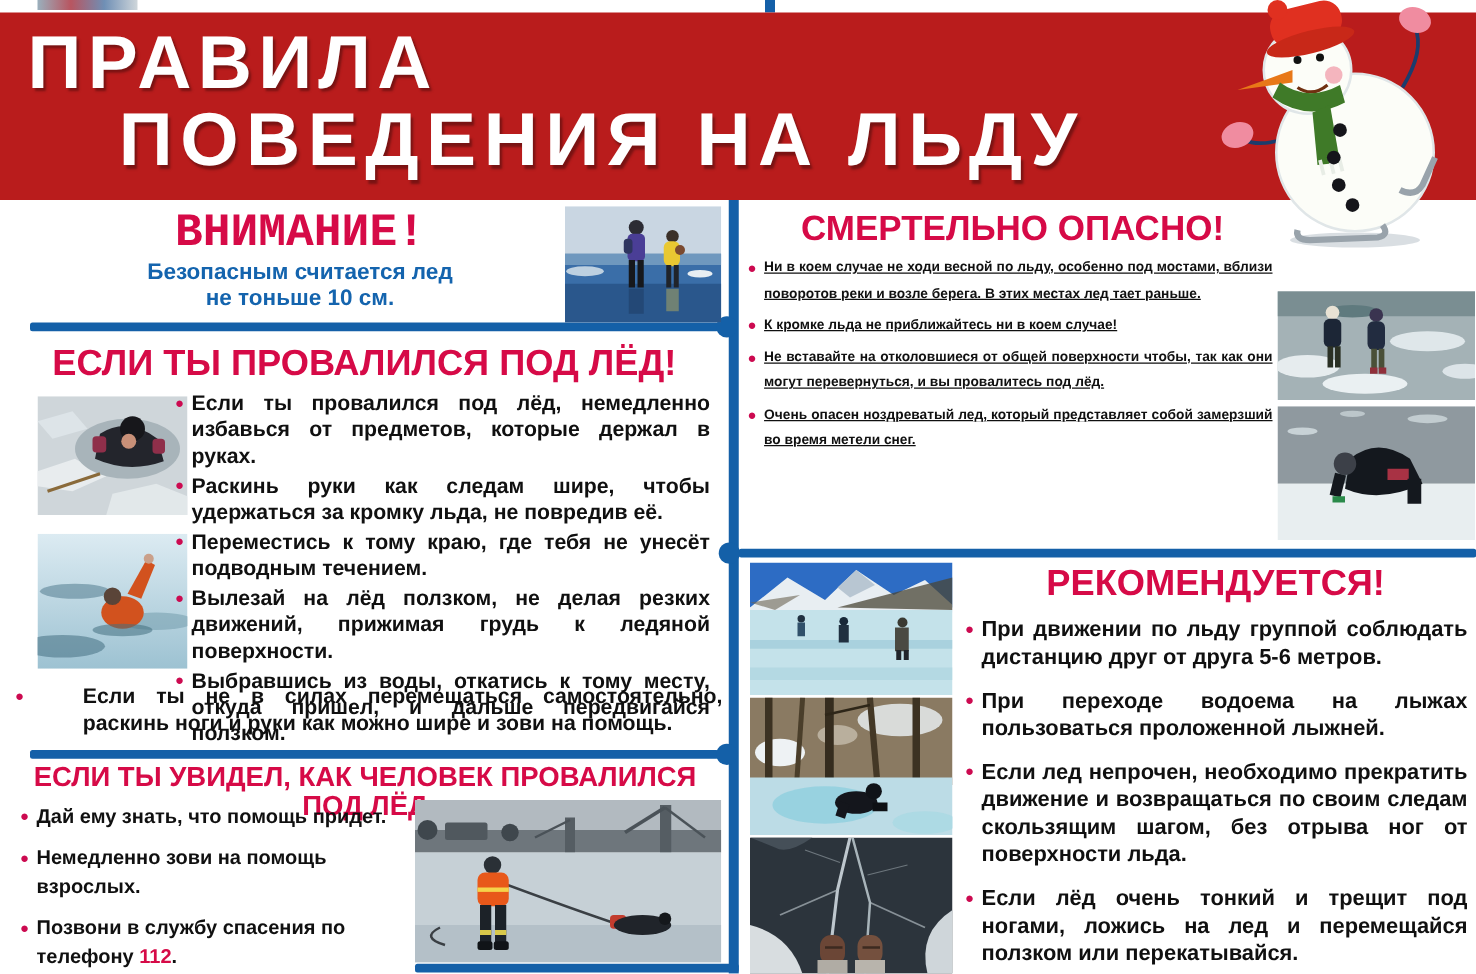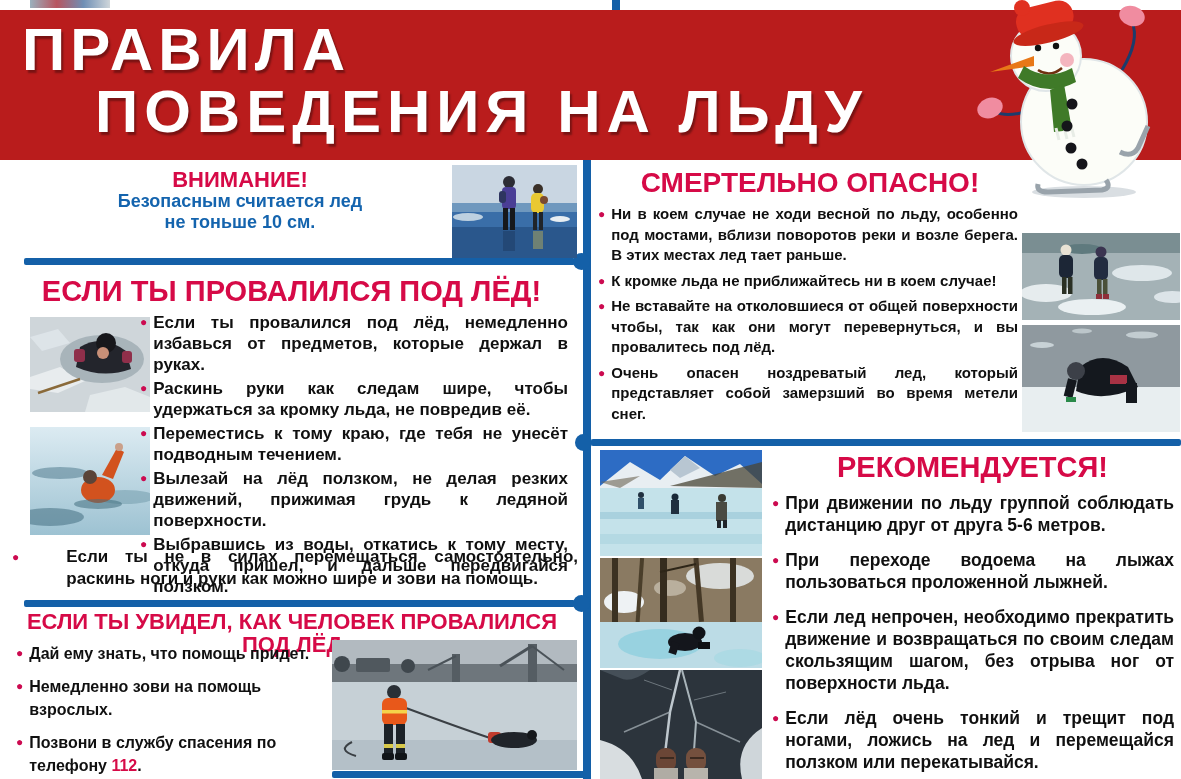--- a/index.html
+++ b/index.html
@@ -21,21 +21,21 @@
   .dot{position:absolute;width:17px;height:17px;border-radius:50%;background:#1460a8;}
   #dot1{left:573px;top:253px;} #dot2{left:573px;top:595px;} #dot3{left:575px;top:434px;}
   #frag{position:absolute;left:30px;top:0;width:80px;height:8px;
         background:linear-gradient(90deg,#9ab0bd,#b85560,#6f8fb5,#cfd6da);}
   #tick{position:absolute;left:612px;top:0;width:8px;height:10px;background:#1460a8;}
   
   .abs{position:absolute;}
   .red-h{color:#d60a47;font-weight:bold;line-height:1.05;}
   .blue-t{color:#1464ae;font-weight:bold;}
   #att{left:30px;top:168px;width:420px;text-align:center;}
-  #att .h{font-size:22px;}
+  #att .h{font-size:37px;font-family:Liberation Mono, monospace;}
   #att .l{font-size:18px;line-height:1.18;}
   #h-fell{left:0;top:276px;width:583px;text-align:center;font-size:29px;}
   #h-saw{left:4px;top:610px;width:576px;text-align:center;font-size:22px;}
   #h-deadly{left:600px;top:168px;width:420px;text-align:center;font-size:28px;}
   #h-rec{left:775px;top:452px;width:395px;text-align:center;font-size:29px;}
   .bullet{display:flex;}
   .bullet::before{content:"●";color:#cc0a50;font-size:12px;margin-right:6px;flex:none;}
   .bullet .txt{display:block;flex:1;font-weight:bold;color:#101010;text-align:justify;}
   #fell-list{left:140px;top:312px;width:428px;}
   #fell-list .bullet{margin-bottom:3px;}
@@ -44,21 +44,21 @@
   #wide-bullet{left:12px;top:546px;width:566px;}
   #wide-bullet .txt{font-size:17px;line-height:22px;margin-left:41px;}
   #wide-bullet .bullet::before{line-height:22px;}
   #saw-list{left:16px;top:642px;width:314px;}
   #saw-list .bullet{margin-bottom:10px;}
   #saw-list .txt{font-size:16px;line-height:23px;text-align:left;}
   #saw-list .bullet::before{line-height:23px;}
   .phone{color:#d60a47;}
   #deadly-list{left:598px;top:204px;width:420px;}
   #deadly-list .bullet{margin-bottom:5px;}
-  #deadly-list .txt{font-size:15px;line-height:20.5px;}
+  #deadly-list .txt{font-size:11px;line-height:20.5px;text-decoration:underline;}
   #deadly-list .bullet::before{line-height:20.5px;}
   #rec-list{left:772px;top:492px;width:402px;}
   #rec-list .bullet{margin-bottom:13px;}
   #rec-list .txt{font-size:17.5px;line-height:22px;}
   #rec-list .bullet::before{line-height:22px;}
   
   .photo{position:absolute;display:block;}
   #photo-skaters{left:452px;top:165px;width:125px;height:93px;}
   #photo-fallen{left:30px;top:317px;width:120px;height:95px;}
   #photo-orange{left:30px;top:427px;width:120px;height:108px;}

